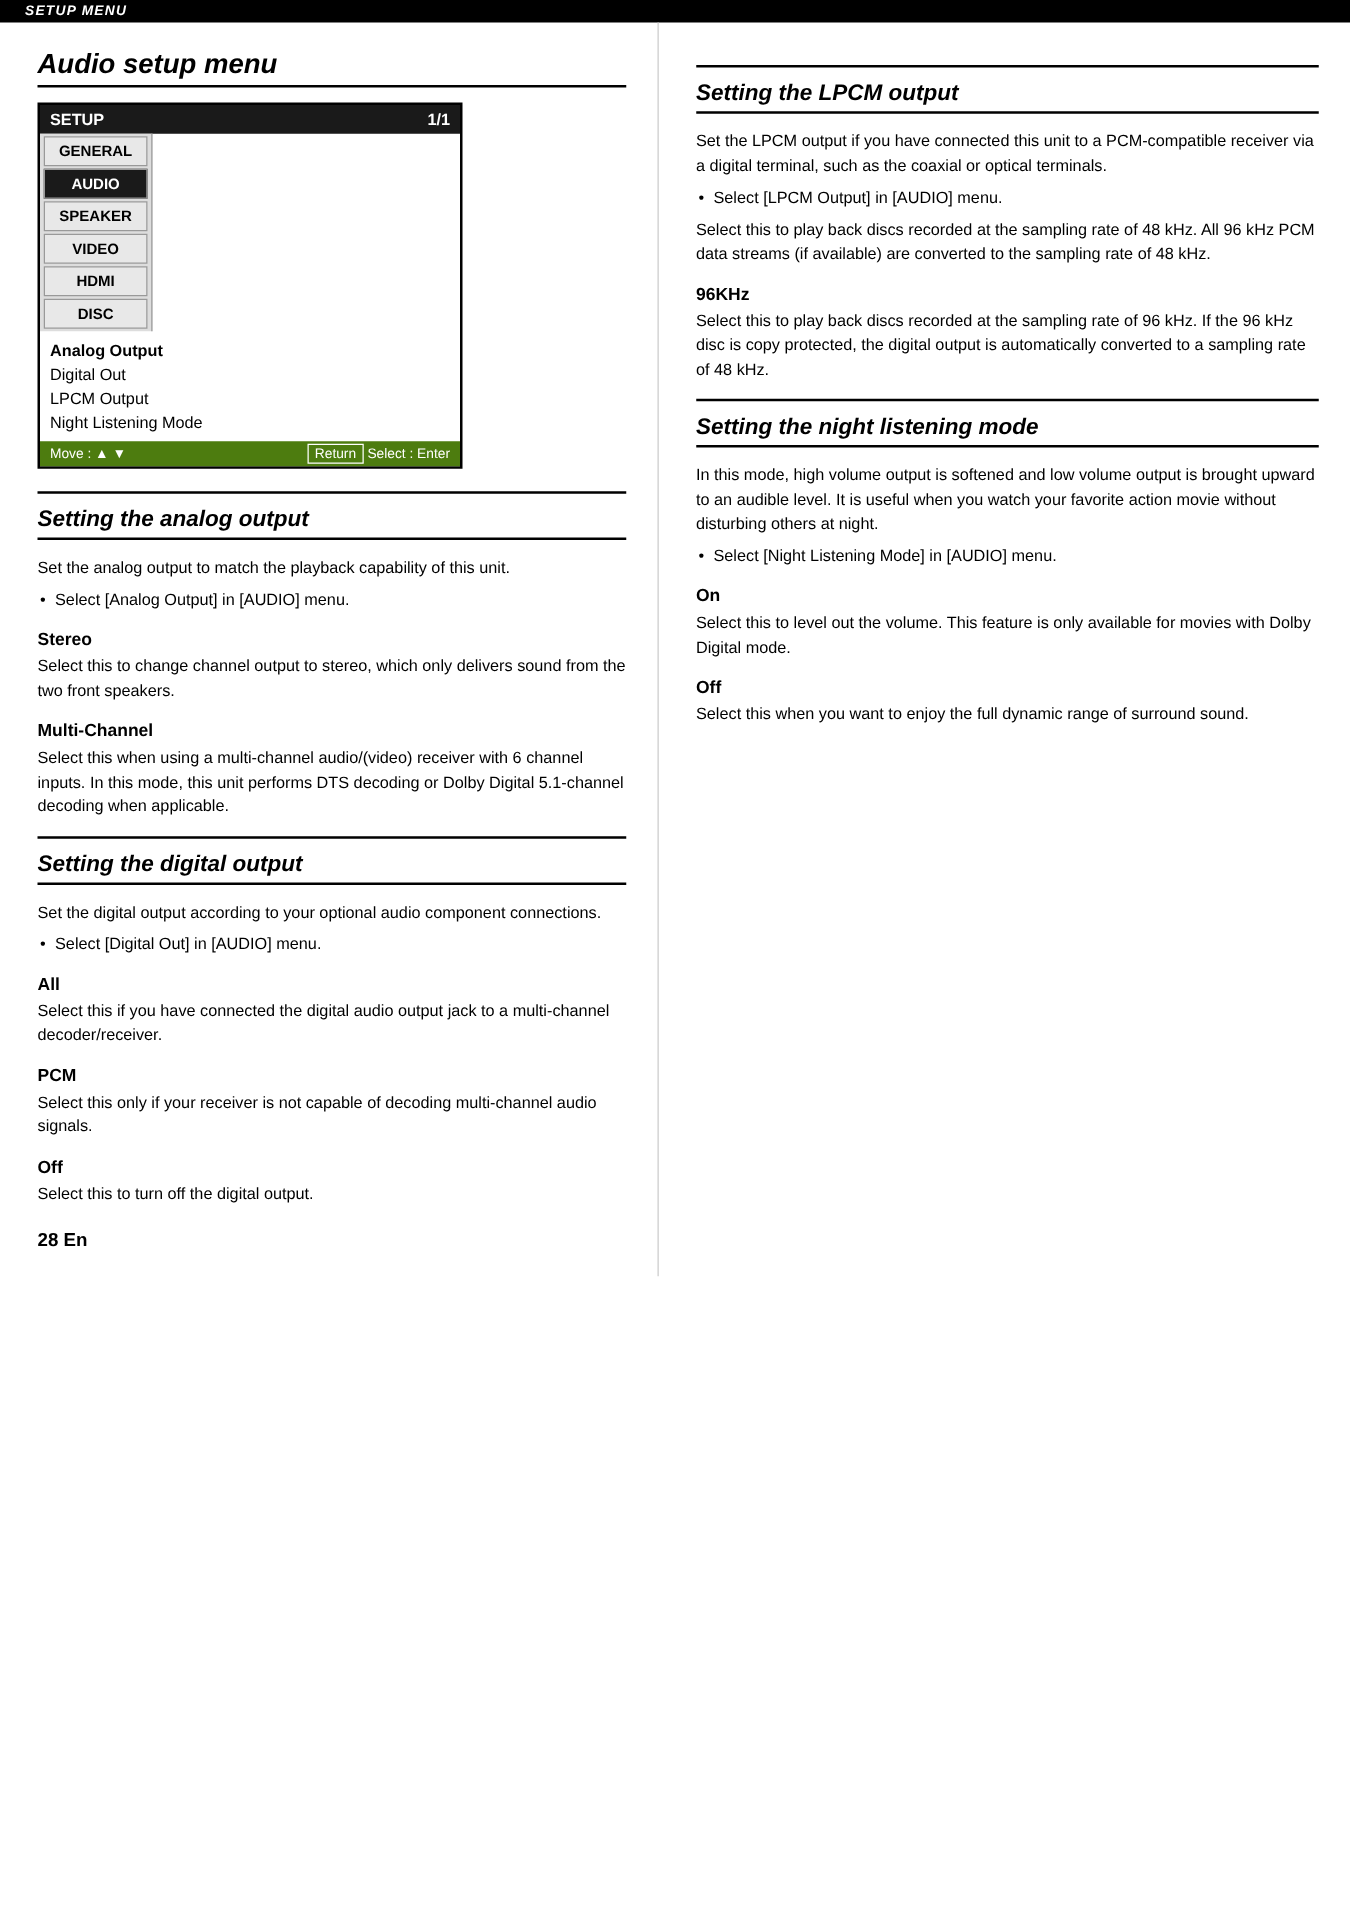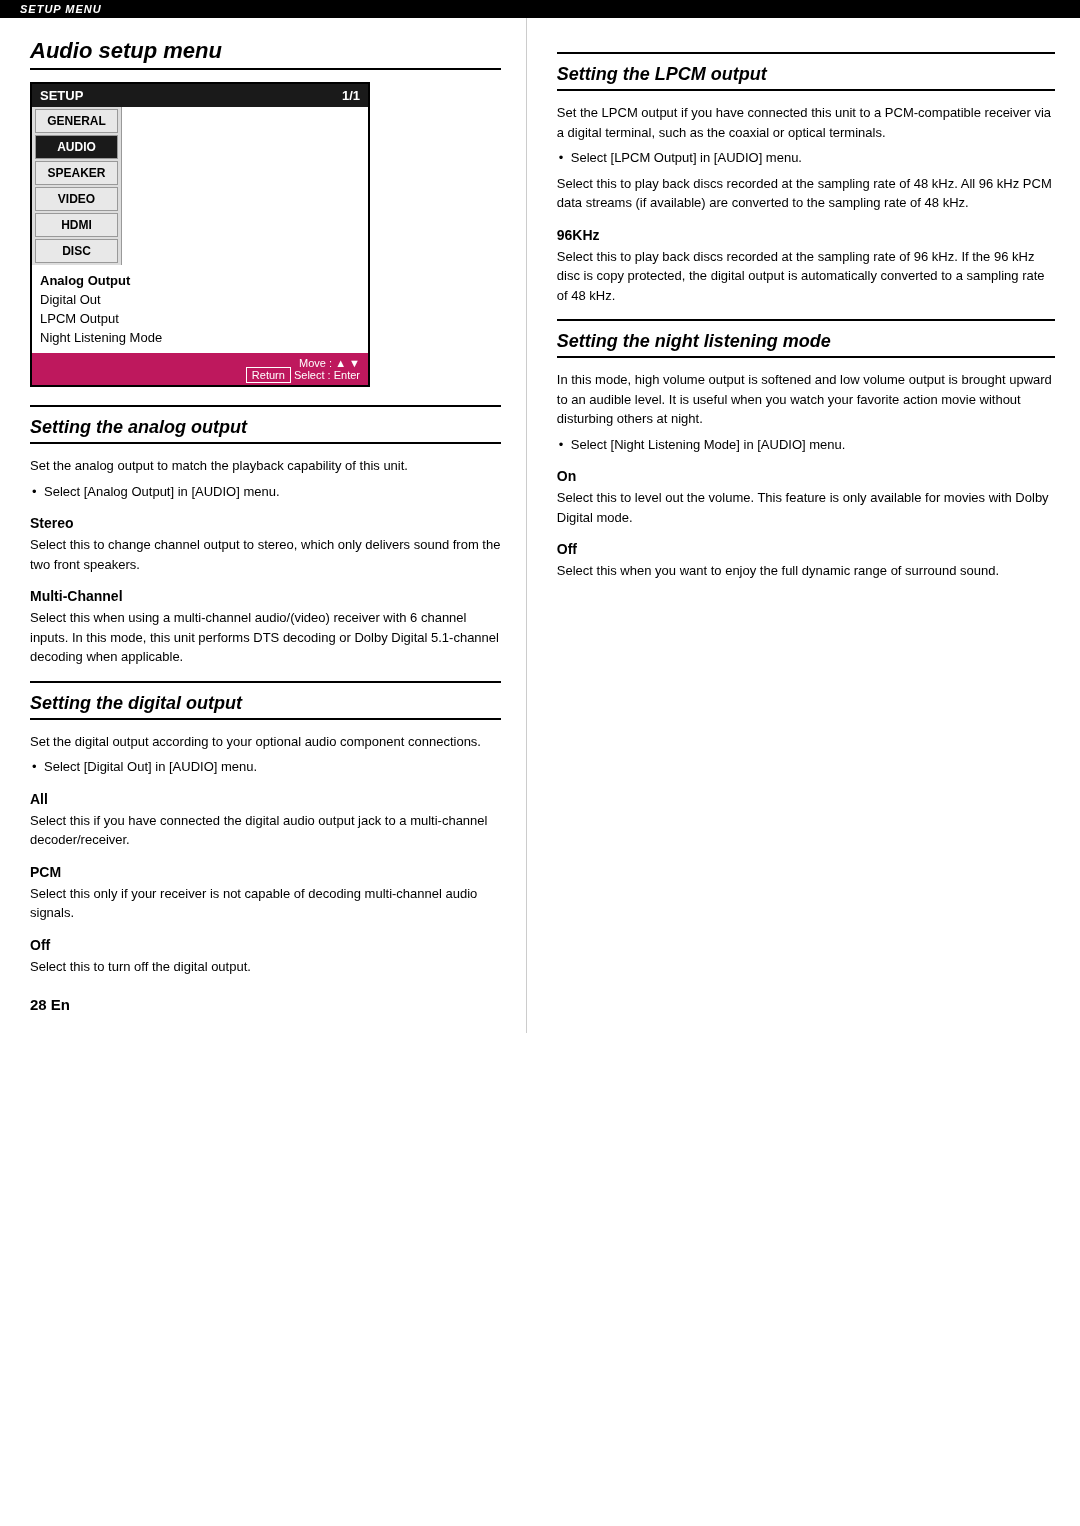--- a/index.html
+++ b/index.html
@@ -105,28 +105,27 @@
       font-size: 13px;
       padding: 2px 0;
       color: #000;
     }
 
     .setup-menu-item.bold {
       font-weight: bold;
     }
 
     .setup-footer {
-      background: #be185d;
+      background: #4d7c0f;
       color: #fff;
       display: flex;
       justify-content: space-between;
-      align-items: flex-end;
+      align-items: flex-start;
       padding: 4px 8px;
       font-size: 11px;
-      flex-direction: column;
     }
 
     .setup-footer-btn {
       border: 1px solid #fff;
       padding: 1px 5px;
       font-size: 11px;
       color: #fff;
     }
 
     

